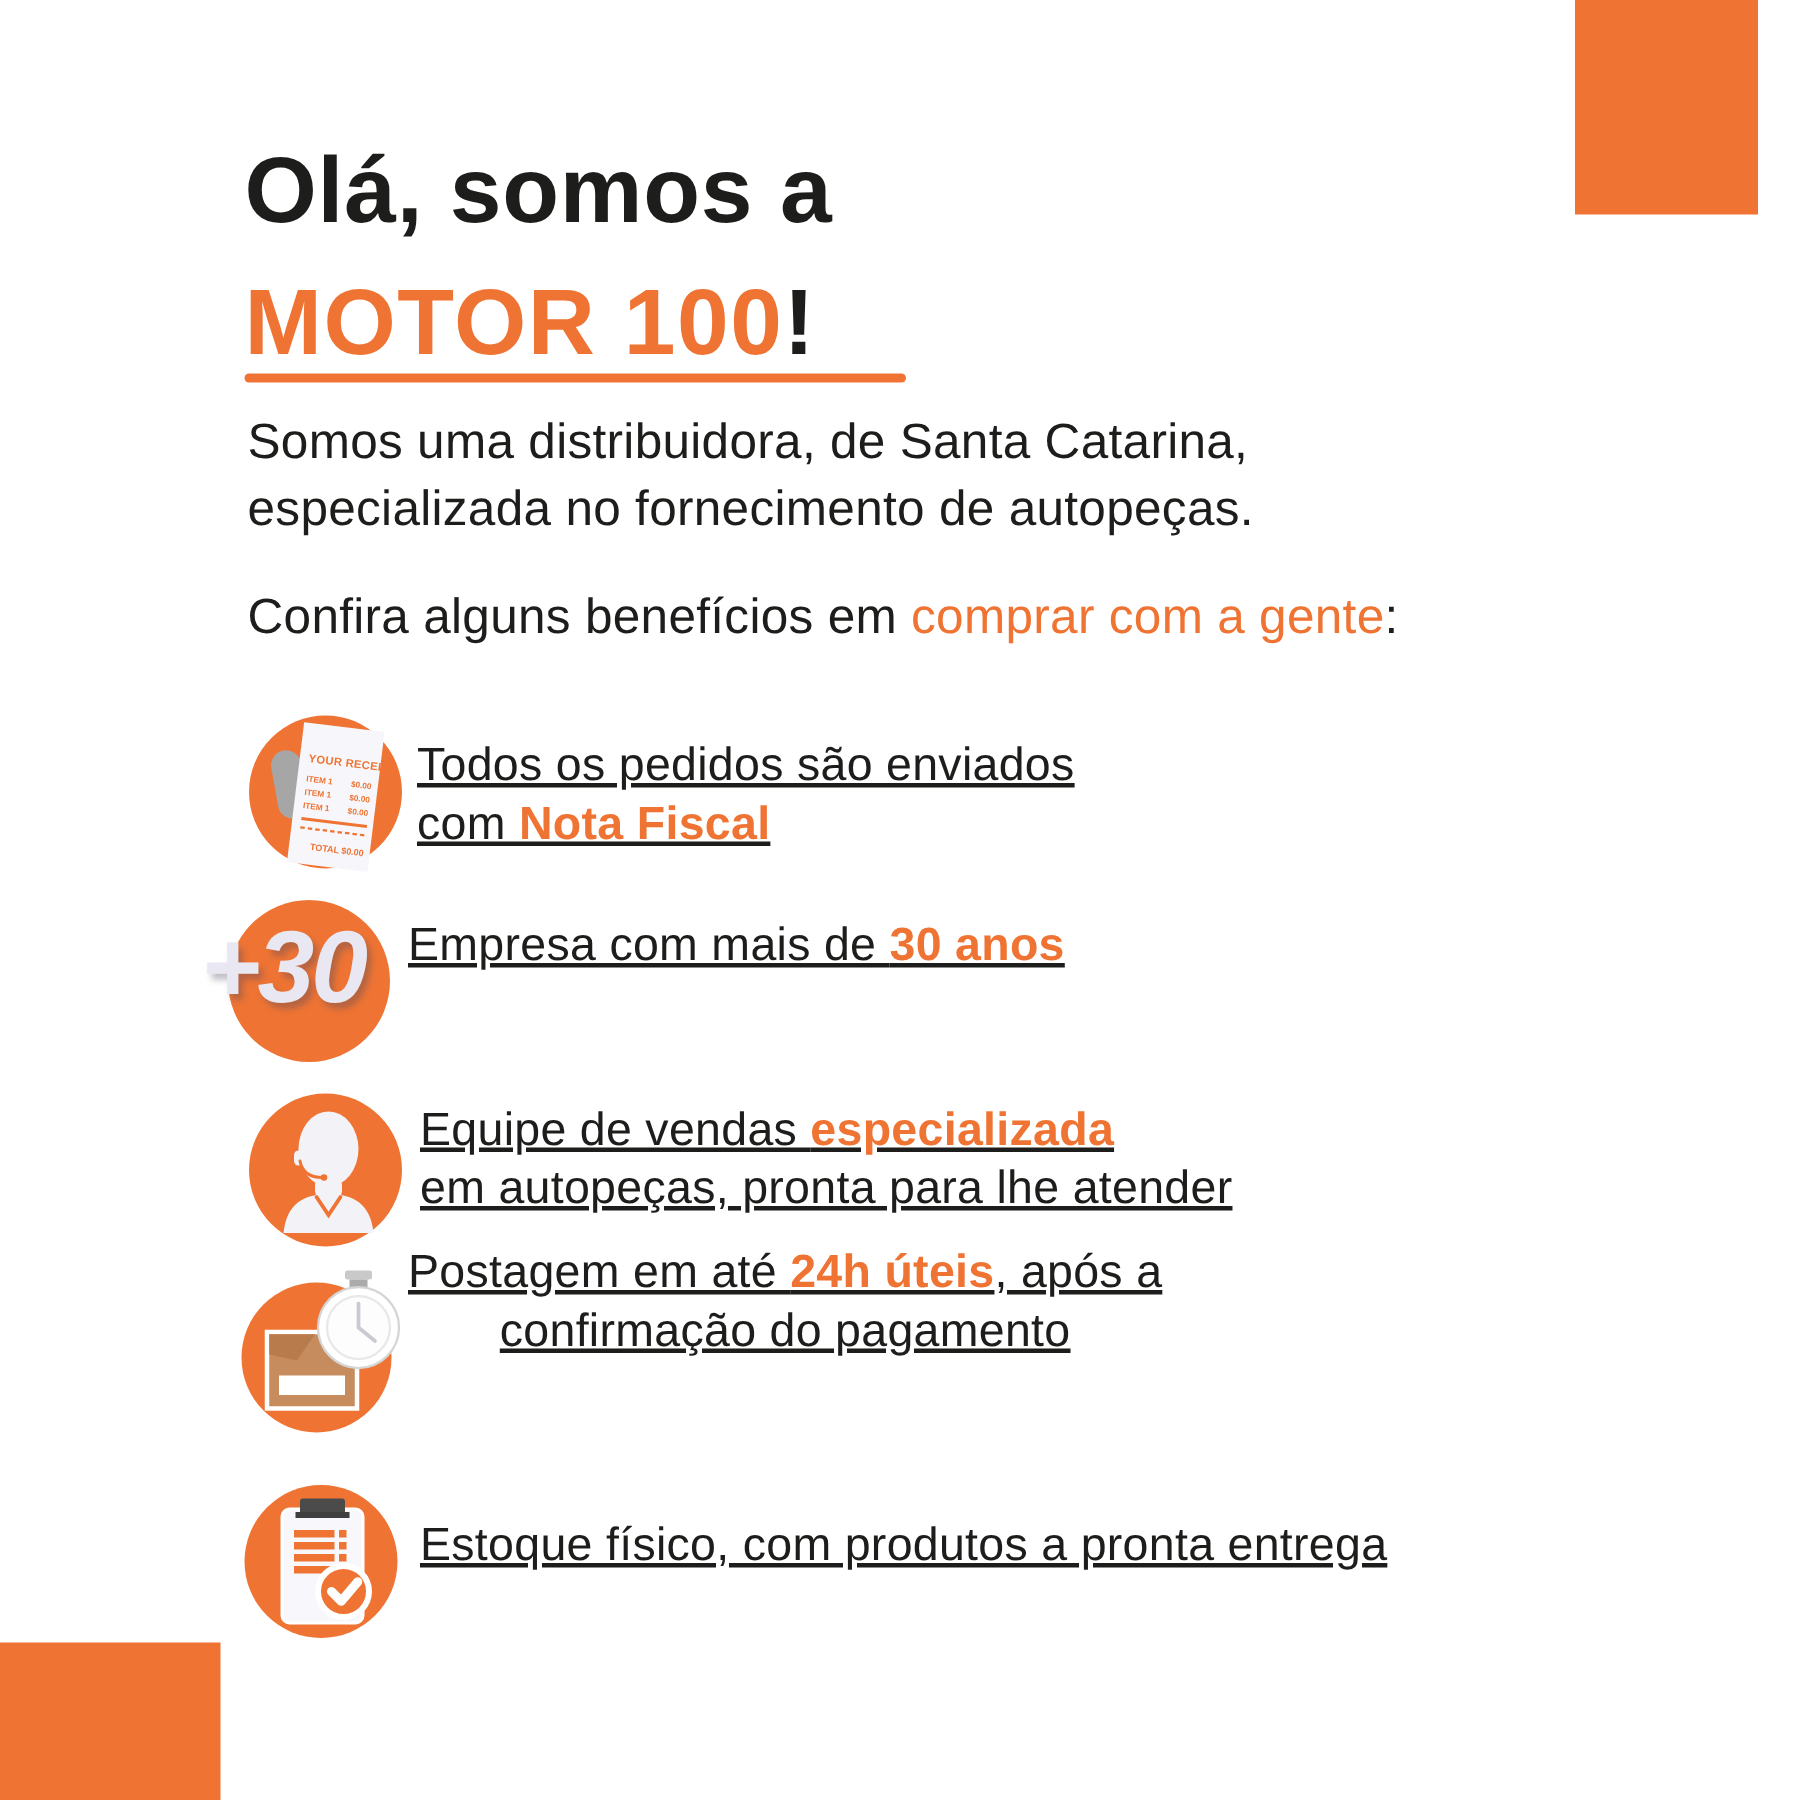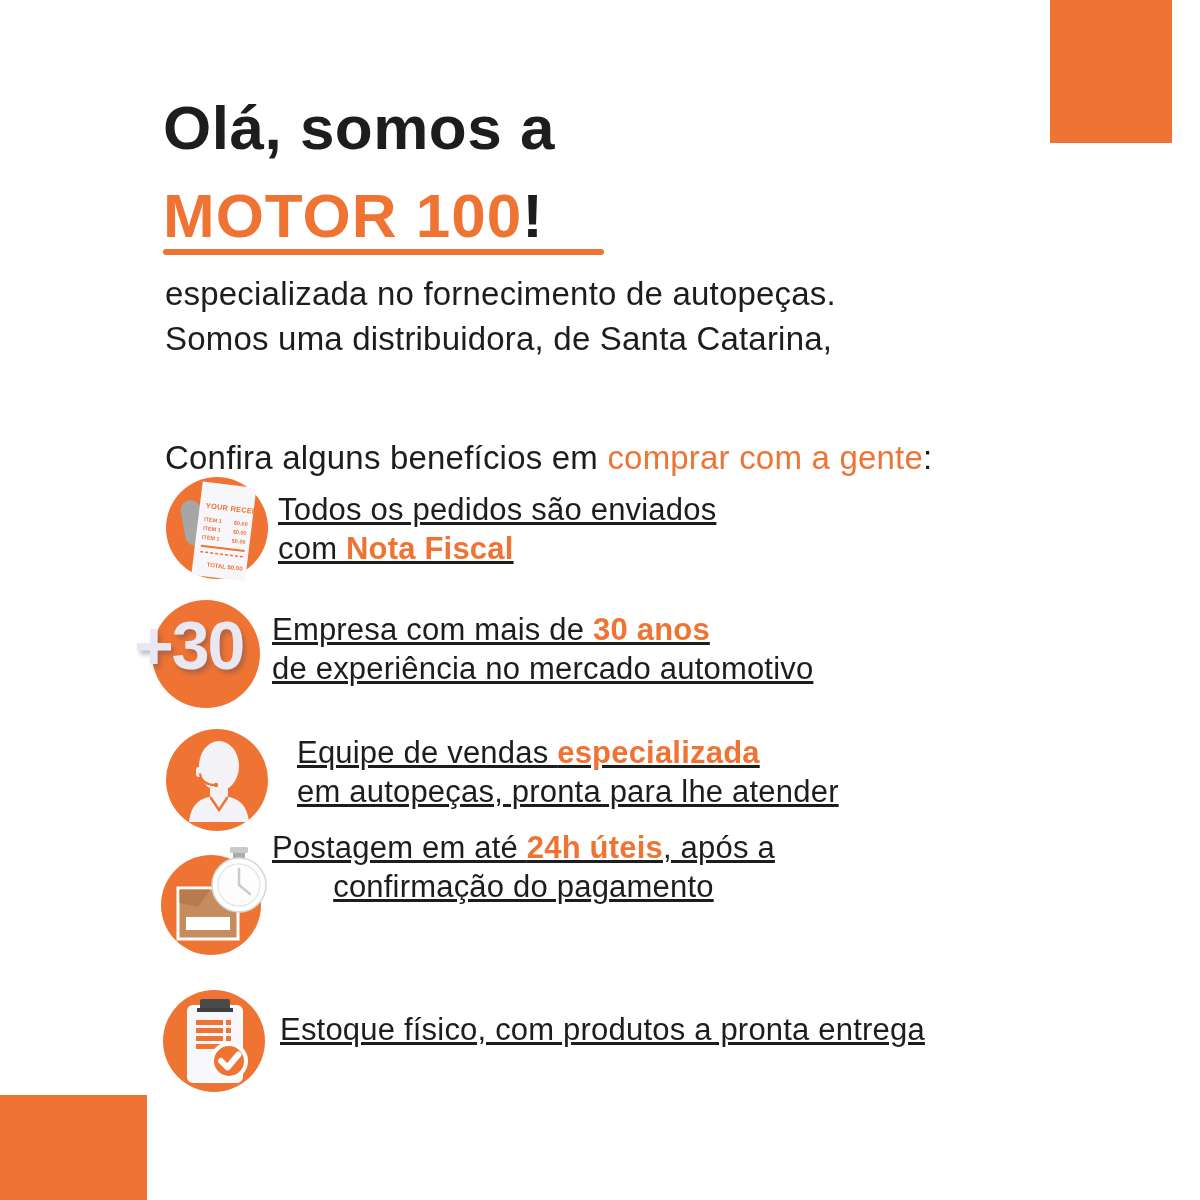--- a/index.html
+++ b/index.html
@@ -13,39 +13,39 @@
   }
   .sq{position:absolute;background:var(--accent);}
   .sq-tr{left:1050px;top:0;width:150px;height:143px;}
   .sq-bl{left:0;top:1095px;width:147px;height:105px;}
 
   .heading{position:absolute;left:163px;top:84px;font-size:62px;font-weight:700;line-height:88px;letter-spacing:.5px;}
   .heading .brand{color:var(--accent);letter-spacing:1px;}
   .heading-underline{position:absolute;left:163px;top:249px;width:441px;height:6px;background:var(--accent);border-radius:3px;}
 
   .intro{position:absolute;left:165px;top:271px;font-size:33px;line-height:45px;letter-spacing:.2px;}
-  .benefits-intro{position:absolute;left:165px;top:392px;font-size:33px;letter-spacing:.2px;margin-top:47px;}
+  .benefits-intro{position:absolute;left:165px;top:392px;font-size:33px;letter-spacing:.2px;}
   .hl{color:var(--accent);}
   .hlb{color:var(--accent);font-weight:700;}
 
   .btext{position:absolute;font-size:31px;line-height:39px;letter-spacing:.2px;text-decoration:underline;}
   .t1{left:278px;top:490px;}
   .t2{left:272px;top:610px;}
-  .t3{left:297px;top:733px;}
+  .t3{left:280px;top:733px;}
   .t4{left:272px;top:828px;text-align:center;}
   .t5{left:280px;top:1010px;}
 
   .icon{position:absolute;}
   .i1{left:161px;top:474px;}
   .i2{left:152px;top:600px;width:108px;height:108px;}
   .i3{left:163px;top:726px;}
   .i4{left:156px;top:843px;}
   .i5{left:160px;top:986px;}
 
-  .badge-circle{position:relative;width:108px;height:108px;border-radius:50%;background:var(--accent);}
+  .badge-circle{position:relative;width:108px;height:108px;border-radius:50%;background:var(--accent);font-style:italic;}
   .badge-text{
     position:absolute;left:-18px;top:6px;font-size:68px;font-weight:700;color:#E9E8F2;
     letter-spacing:-2px;text-shadow:3px 4px 4px rgba(70,70,95,.35);white-space:nowrap;
   }
   svg{display:block;overflow:visible;}
   .receipt-title{font-size:7.5px;font-weight:700;fill:var(--accent);letter-spacing:.2px;}
   .receipt-row{font-size:5.5px;font-weight:700;fill:var(--accent);}
   .receipt-total{font-size:6px;font-weight:700;fill:var(--accent);}
 </style>
 </head>
@@ -56,22 +56,22 @@
   <div class="sq sq-tr"></div>
   <div class="sq sq-bl"></div>
 
   <div class="heading">
     <div><span>Olá, somos a</span></div>
     <div><span class="brand">MOTOR 100</span><span>!</span></div>
   </div>
   <div class="heading-underline"></div>
 
   <div class="intro">
+    <div>Somos uma distribuidora, de Santa Catarina,</div>
     <div>especializada no fornecimento de autopeças.</div>
-    <div>Somos uma distribuidora, de Santa Catarina,</div>
   </div>
 
   <div class="benefits-intro"><span>Confira alguns benefícios em </span><span class="hl">comprar com a gente</span><span>:</span></div>
 
   <div class="icon i1">
     <svg width="112" height="112" viewBox="0 0 112 112">
       <circle cx="56" cy="54" r="51" fill="#EF7434"></circle>
       <rect x="22" y="26" width="20" height="46" rx="10" fill="#A6A6A6" transform="rotate(-10 32 49)"></rect>
       <g transform="rotate(7 60 56)">
         <rect x="36" y="10" width="54" height="94" fill="#F7F7FB"></rect>
@@ -93,21 +93,20 @@
     <div><span>com </span><span class="hlb">Nota Fiscal</span></div>
   </div>
 
   <div class="icon i2">
     <div class="badge-circle">
       <span class="badge-text">+30</span>
     </div>
   </div>
   <div class="btext t2">
     <div><span>Empresa com mais de </span><span class="hlb">30 anos</span></div>
-    <div>de experiência no mercado automotivo</div>
   </div>
 
   <div class="icon i3">
     <svg width="108" height="108" viewBox="0 0 108 108">
       <circle cx="54" cy="54" r="51" fill="#EF7434"></circle>
       <ellipse cx="56" cy="40" rx="20" ry="25" fill="#F3F2F7"></ellipse>
       <rect x="47" y="58" width="18" height="16" rx="6" fill="#F3F2F7"></rect>
       <path d="M26 96 C28 76 40 70 56 70 C72 70 84 76 86 96 Z" fill="#F3F2F7"></path>
       <rect x="33" y="41" width="6" height="10" rx="3" fill="#F3F2F7"></rect>
       <path d="M37 48 Q39 59 52 59" stroke="#EF7434" stroke-width="2" fill="none" stroke-linecap="round"></path>

